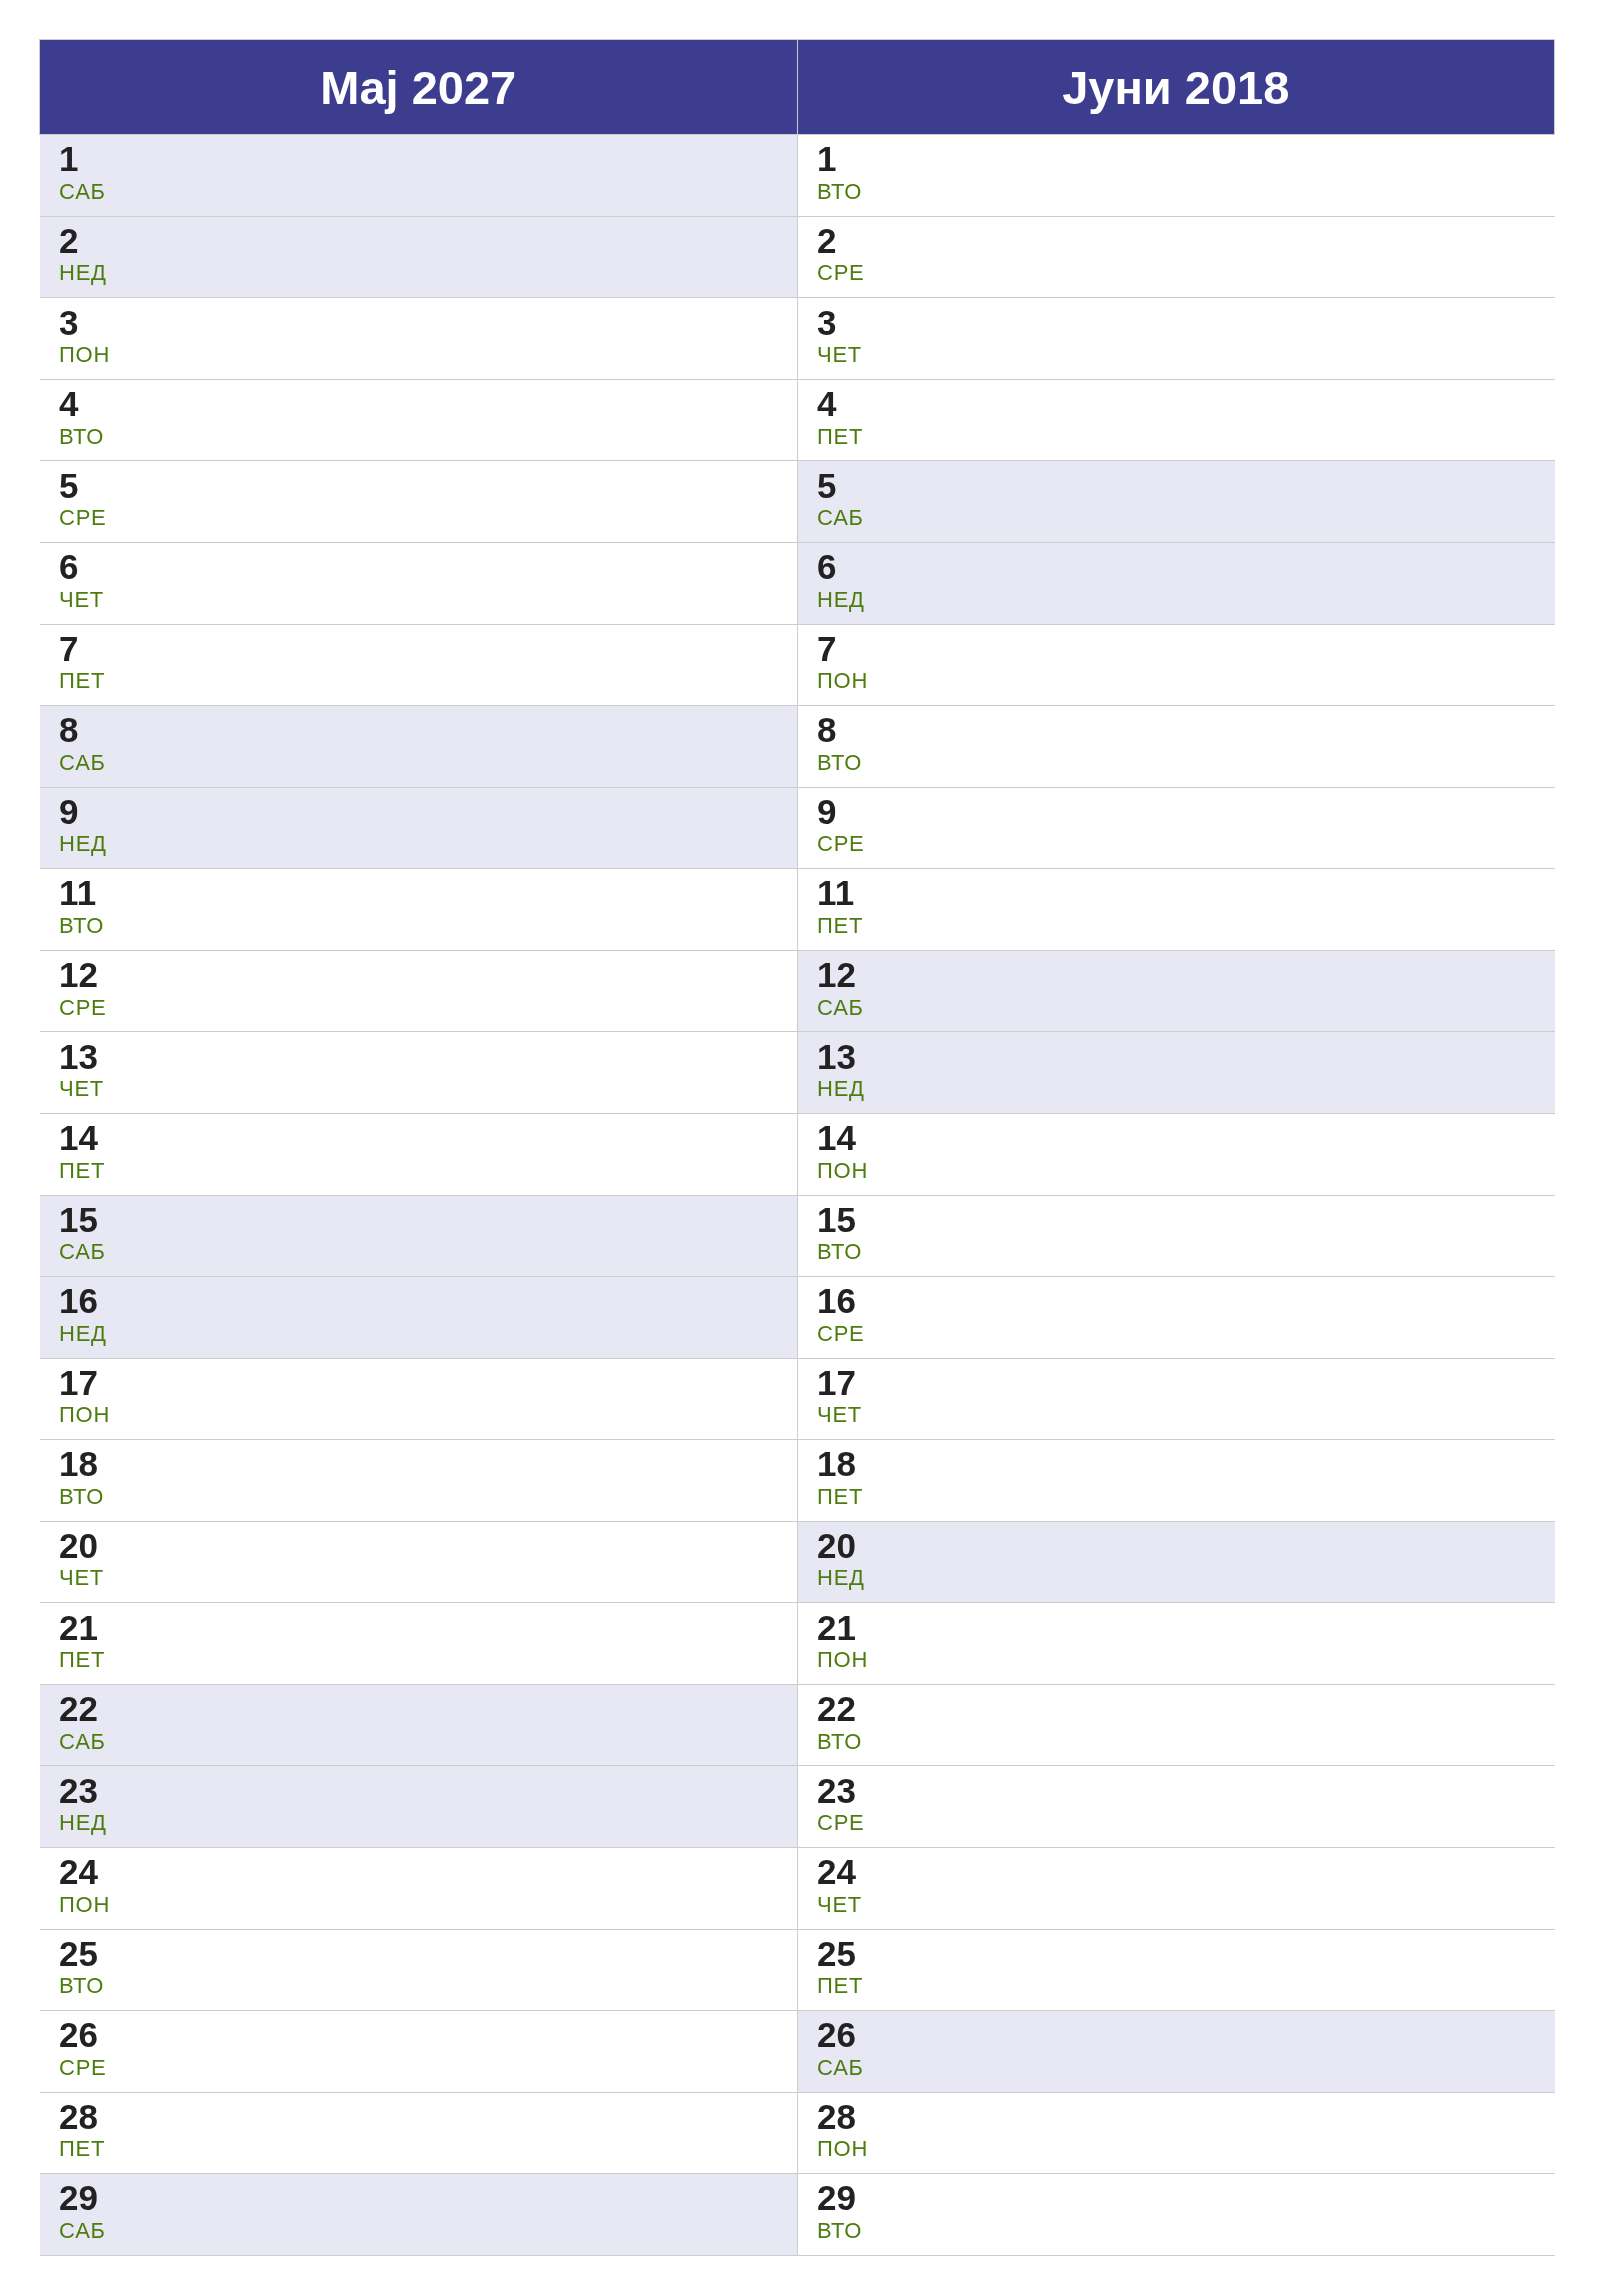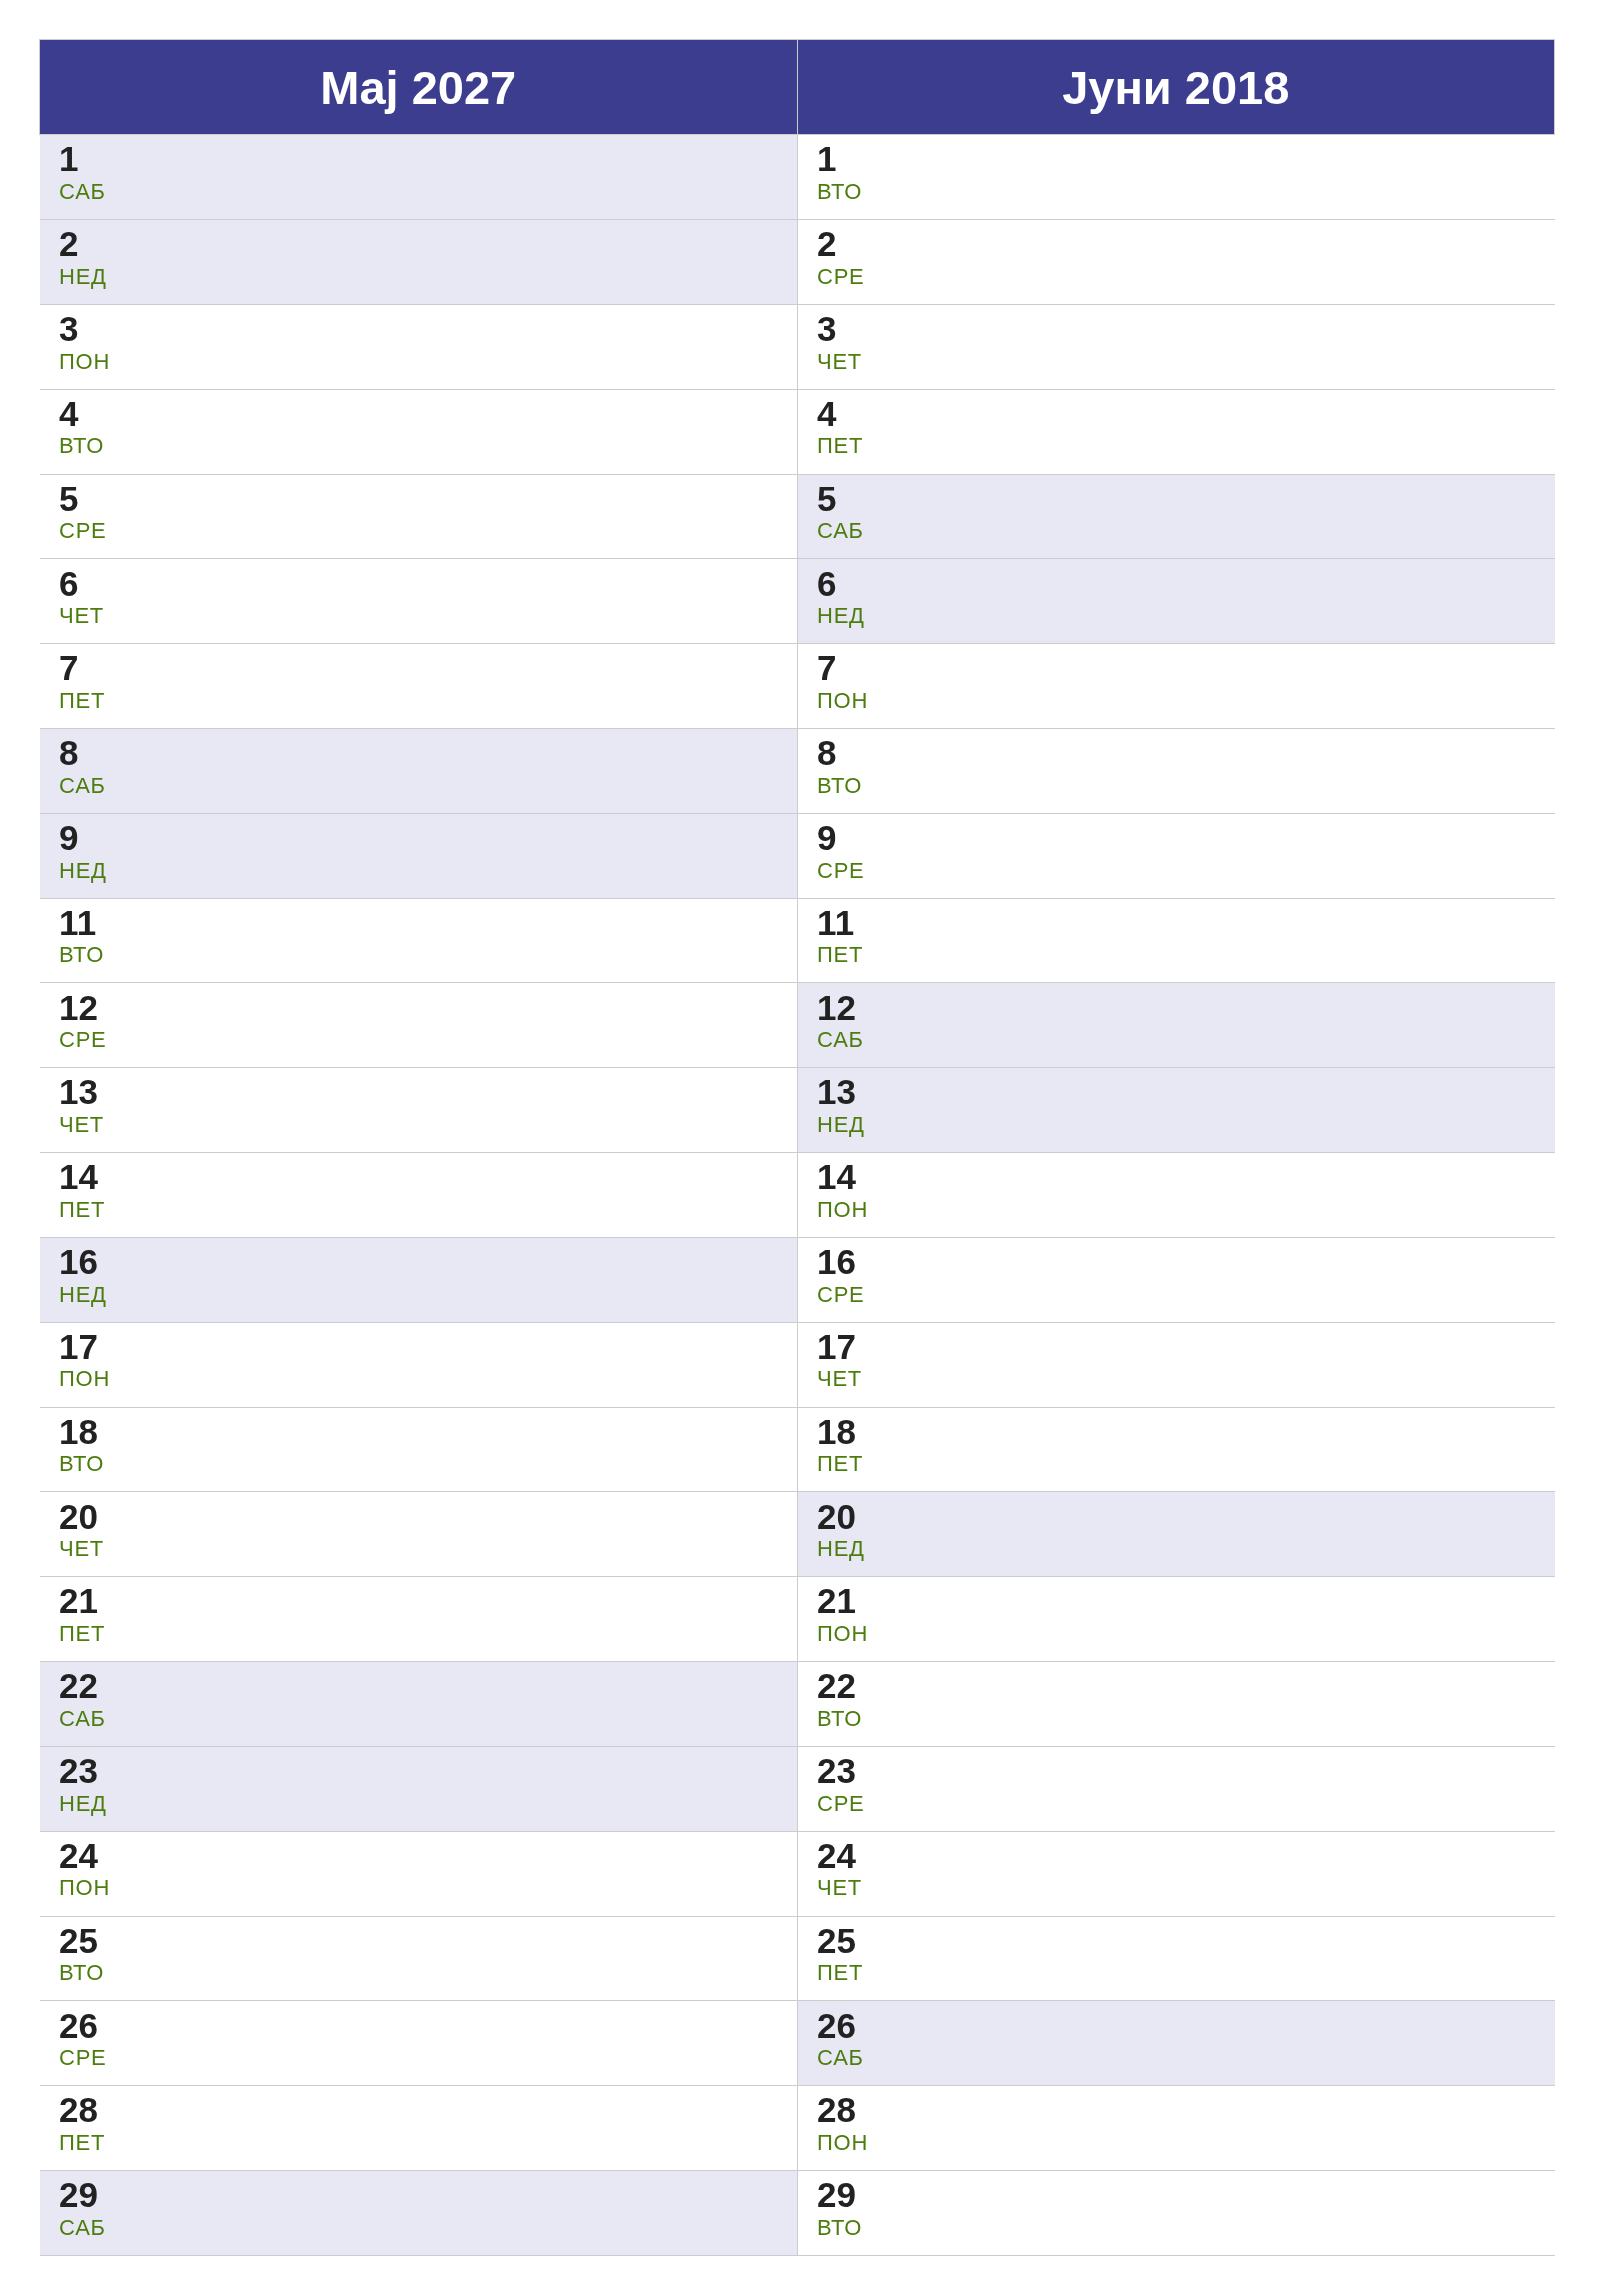--- a/index.html
+++ b/index.html
@@ -194,20 +194,30 @@
             <div class="day-num">14</div>
             <div class="day-name">ПЕТ</div>
           </td>
           <td class="">
             <div class="day-num">14</div>
             <div class="day-name">ПОН</div>
           </td>
         </tr>
         <tr class="day-row">
           <td class="weekend-cell">
+            <div class="day-num">15</div>
+            <div class="day-name">САБ</div>
+          </td>
+          <td class="">
+            <div class="day-num">15</div>
+            <div class="day-name">ВТО</div>
+          </td>
+        </tr>
+        <tr class="day-row">
+          <td class="weekend-cell">
             <div class="day-num">16</div>
             <div class="day-name">НЕД</div>
           </td>
           <td class="">
             <div class="day-num">16</div>
             <div class="day-name">СРЕ</div>
           </td>
         </tr>
         <tr class="day-row">
           <td class="">

